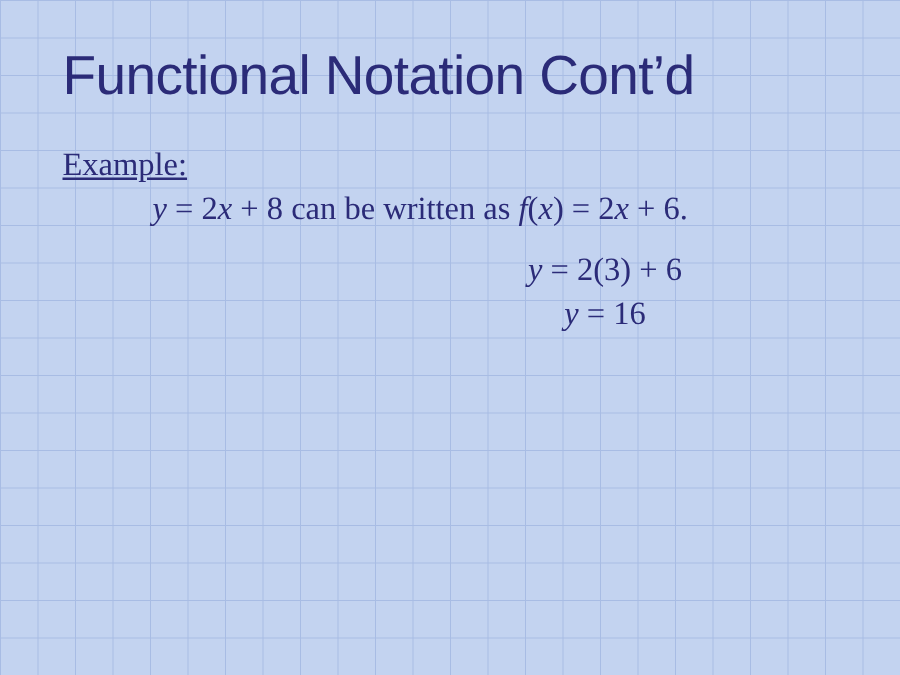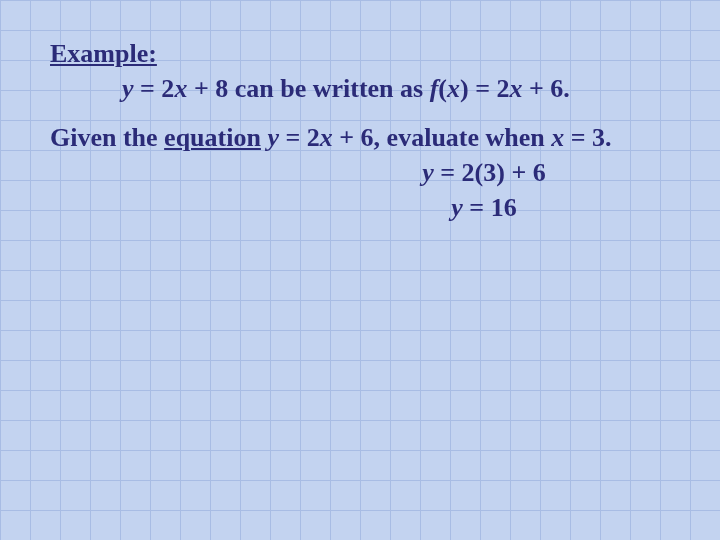--- a/index.html
+++ b/index.html
@@ -30,43 +30,41 @@
     letter-spacing: -0.5px;
   }
   .body {
     font-size: 26px;
     line-height: 1.35;
     color: #2b2b78;
   }
   .underline { text-decoration: underline; }
   .indent1 { padding-left: 72px; }
   .it { font-style: italic; }
-  .blk { display: block; font-weight: bold; }
+  .blk { display: block; }
   .gap { height: 14px; }
   .line-left { padding-left: 248px; text-align: center; }
 </style>
 </head>
 <body>
 
 <div class="slide">
 
+  <h1 class="title">Functional Notation Cont’d</h1>
 
   <div class="body">
 
     <span class="underline blk">Example:</span>
 
     <span class="blk indent1">
       <span class="it">y</span><span> = 2</span><span class="it">x</span><span> + 8 can be written as </span><span class="it">f</span><span>(</span><span class="it">x</span><span>) = 2</span><span class="it">x</span><span> + 6.</span>
     </span>
 
     <div class="gap"></div>
 
-    <span class="blk">
-      <span>Given the </span><span class="underline">equation</span><span> </span><span class="it">y</span><span> = 2</span><span class="it">x</span><span> + 6, evaluate when </span><span class="it">x</span><span> = 3.</span>
-    </span>
 
     <span class="blk line-left">
       <span class="it">y</span><span> = 2(3) + 6</span>
     </span>
 
     <span class="blk line-left">
       <span class="it">y</span><span> = 16</span>
     </span>
 
   </div>

